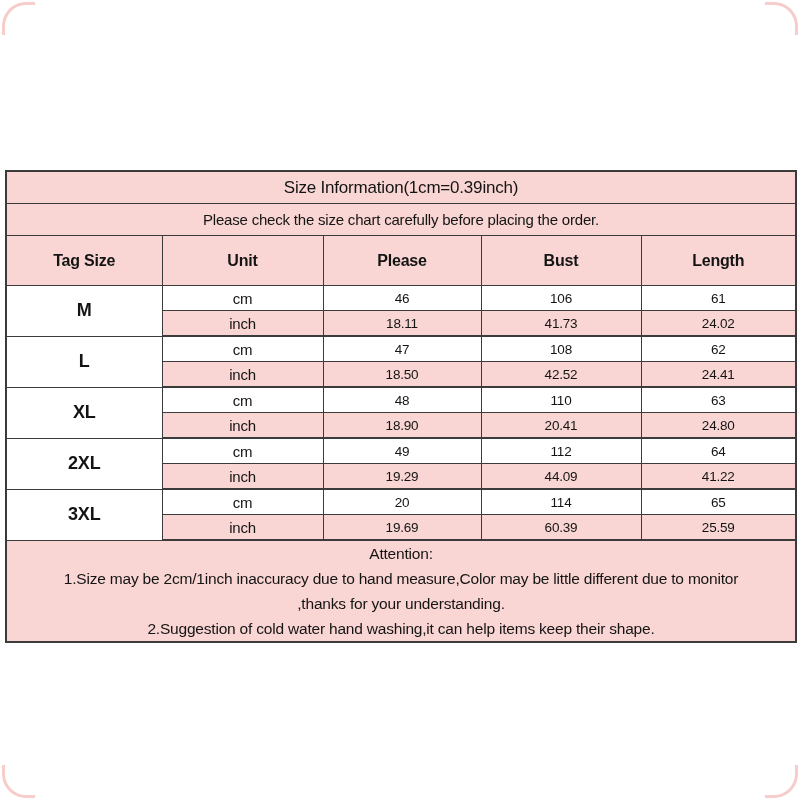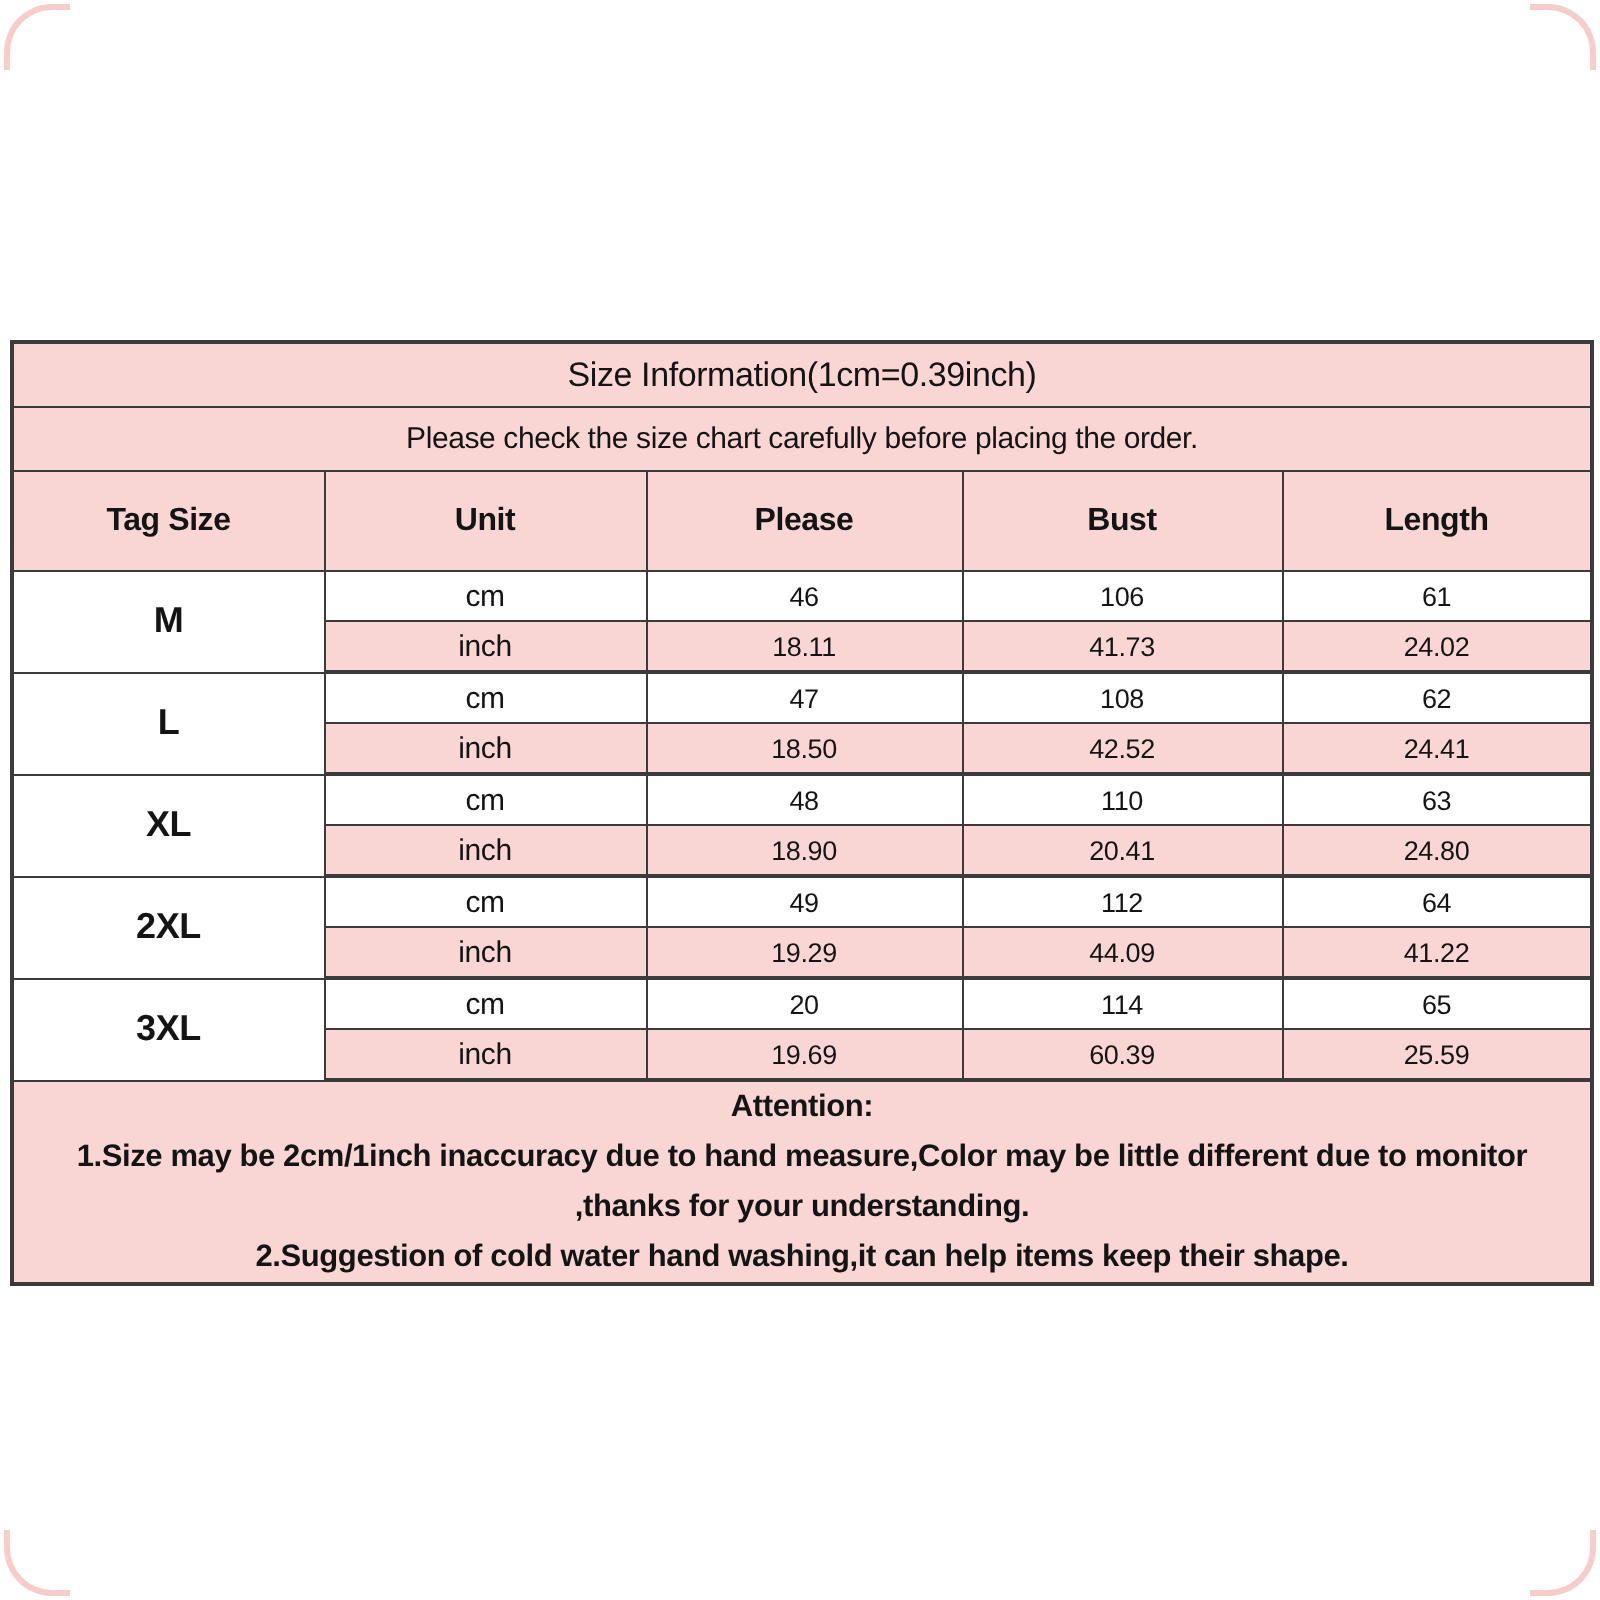--- a/index.html
+++ b/index.html
@@ -77,21 +77,20 @@
     font-size: 13.5px;
   }
   tr.group-end td { border-bottom-width: 2px; }
 
   td.attention-cell {
     text-align: left;
     vertical-align: top;
     padding: 7px 8px 6px 8px;
     font-size: 15.5px;
     white-space: normal;
-    font-weight: bold;
   }
   .attn-line {
     line-height: 25px;
     letter-spacing: -0.2px;
   }
 </style>
 </head>
 <body>
 
 <div class="page">

